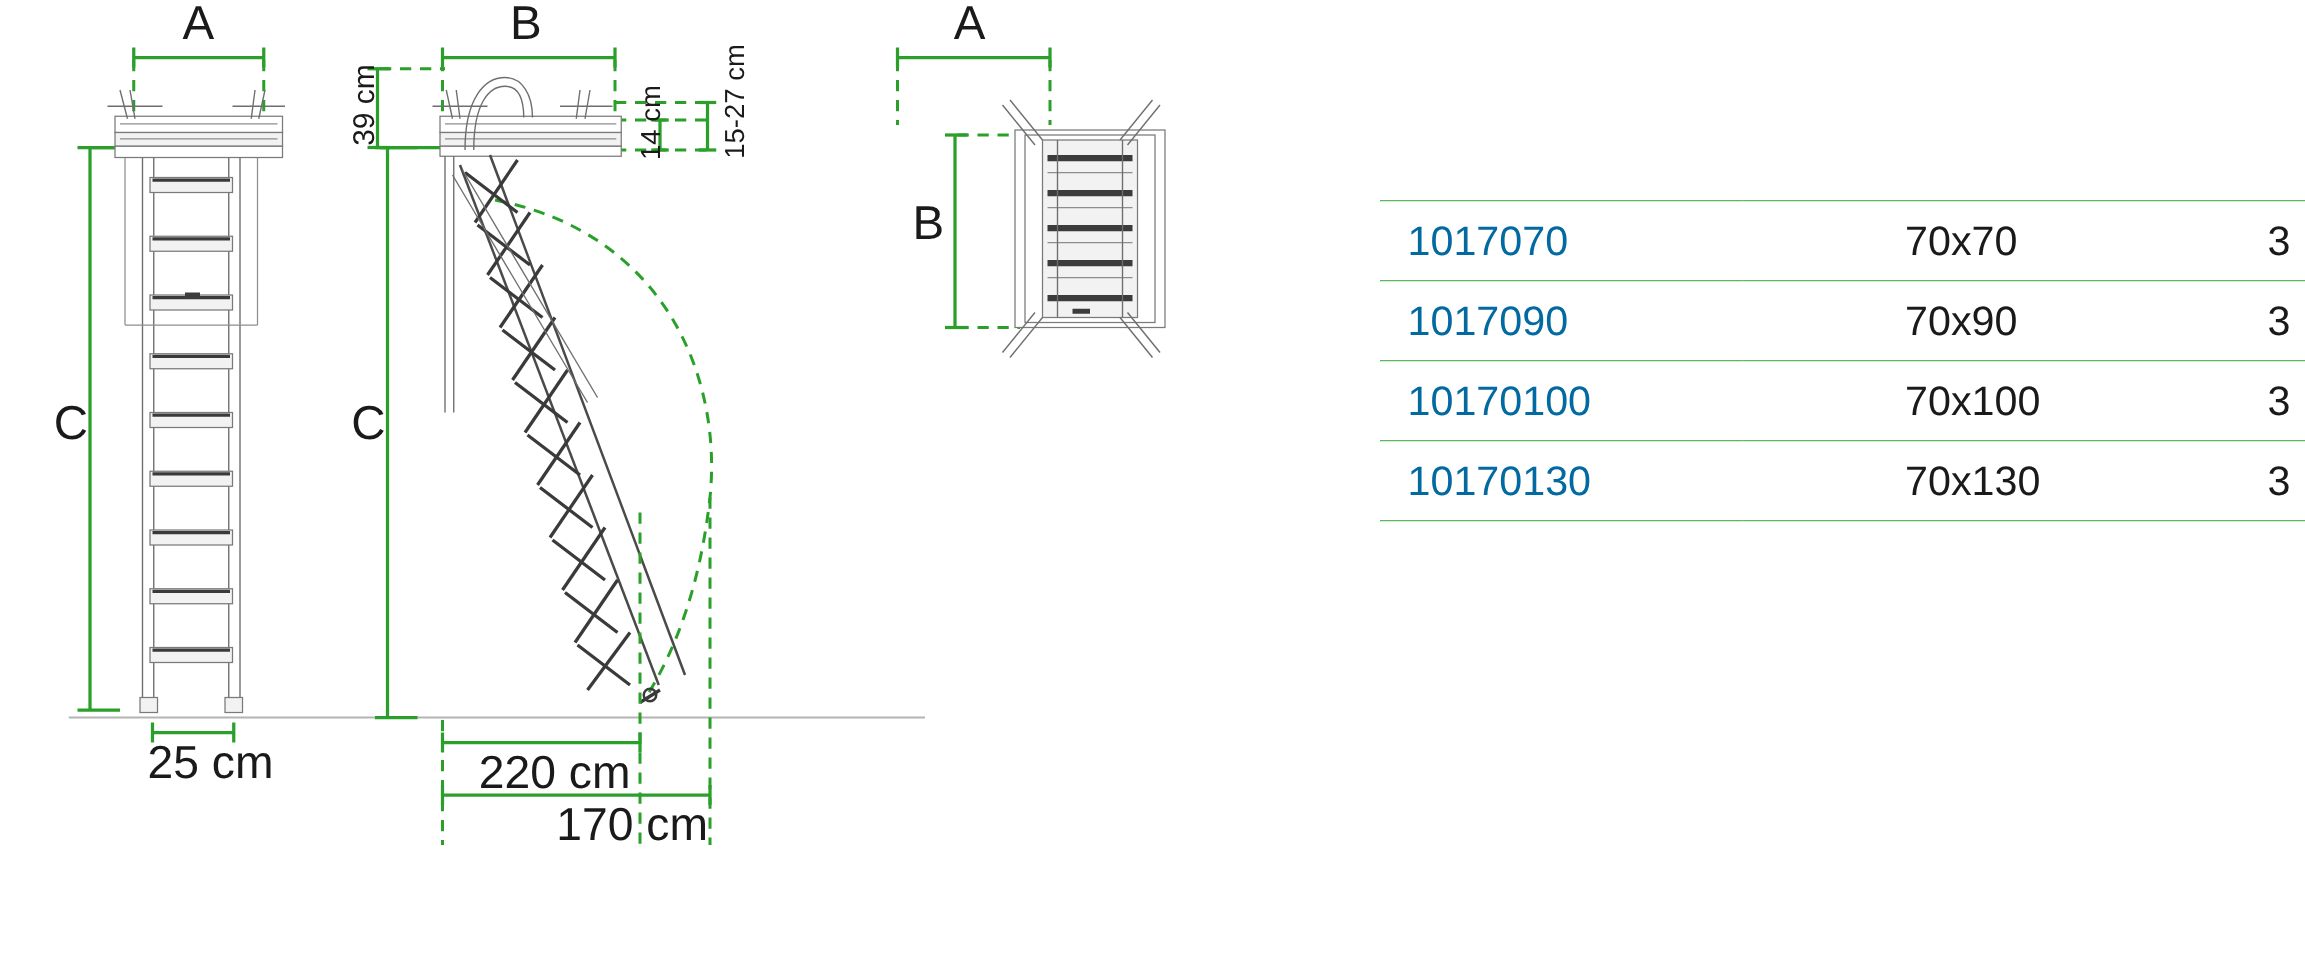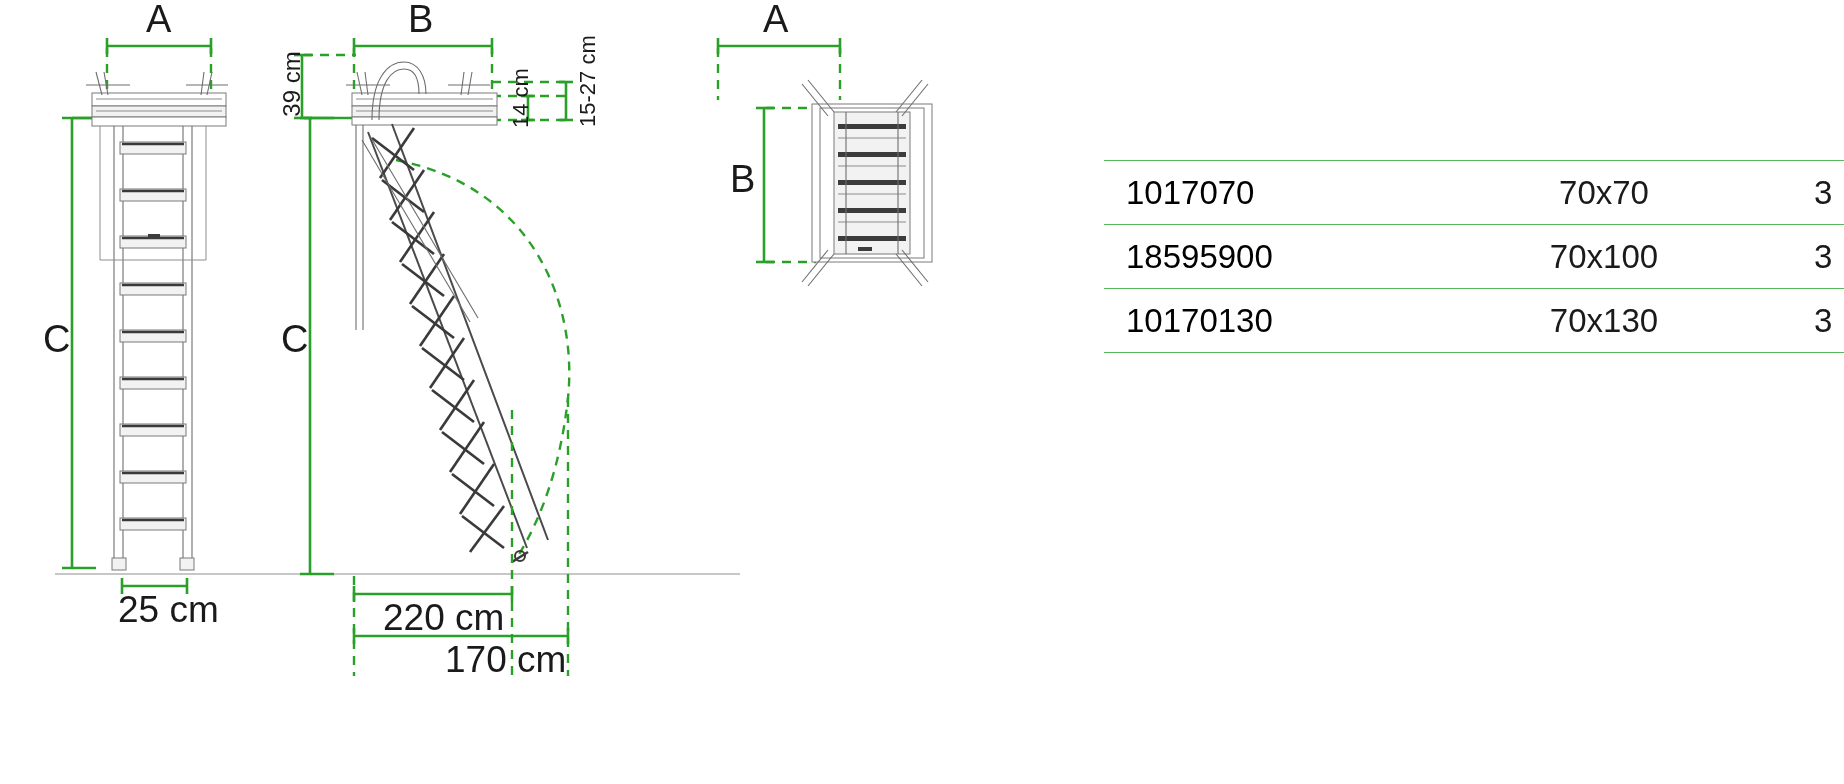--- a/index.html
+++ b/index.html
@@ -40,22 +40,22 @@
   }
   #spec-table tr { height: 64px; }
   #spec-table td {
     border-top: 1.6px solid #5bb75b;
     padding: 0 0 0 0;
     vertical-align: middle;
     font-size: 33px;
     font-weight: 400;
   }
   #spec-table tr:last-child td { border-bottom: 1.6px solid #5bb75b; }
-  .col-code  { color: #000000; width: 290px; padding-left: 22px !important; }
-  .col-size  { color: #1a1a1a; width: 290px; text-align: center; padding-left: 130px !important; }
+  .col-code  { color: #0369a1; width: 290px; padding-left: 22px !important; }
+  .col-size  { color: #1a1a1a; width: 290px; text-align: left; padding-left: 130px !important; }
   .col-qty   { color: #1a1a1a; text-align: left; padding-left: 130px !important; }
 
   svg.art { position: absolute; left: 0; top: 0; }
   .gl  { stroke: #2aa02a; stroke-width: 2.6; fill: none; }
   .gld { stroke: #2aa02a; stroke-width: 2.4; fill: none; stroke-dasharray: 9 7; }
   .tick { stroke: #2aa02a; stroke-width: 2.6; }
   .ln  { stroke: #6e6e6e; stroke-width: 1.1; fill: none; }
   .ln2 { stroke: #8d8d8d; stroke-width: 1; fill: none; }
   .lnd { stroke: #3a3a3a; stroke-width: 2.6; fill: none; }
   .lnd2{ stroke: #4a4a4a; stroke-width: 2; fill: none; }
@@ -296,21 +296,26 @@
   <div class="dim-label letter" style="left:730px; top:158px;">B</div>
 
   <table id="spec-table">
     <tbody>
         <tr>
           <td class="col-code">1017070</td>
           <td class="col-size">70x70</td>
           <td class="col-qty">3</td>
         </tr>
         <tr>
-          <td class="col-code">18595900</td>
+          <td class="col-code">1017090</td>
+          <td class="col-size">70x90</td>
+          <td class="col-qty">3</td>
+        </tr>
+        <tr>
+          <td class="col-code">10170100</td>
           <td class="col-size">70x100</td>
           <td class="col-qty">3</td>
         </tr>
         <tr>
           <td class="col-code">10170130</td>
           <td class="col-size">70x130</td>
           <td class="col-qty">3</td>
         </tr>
       </tbody>
   </table>

